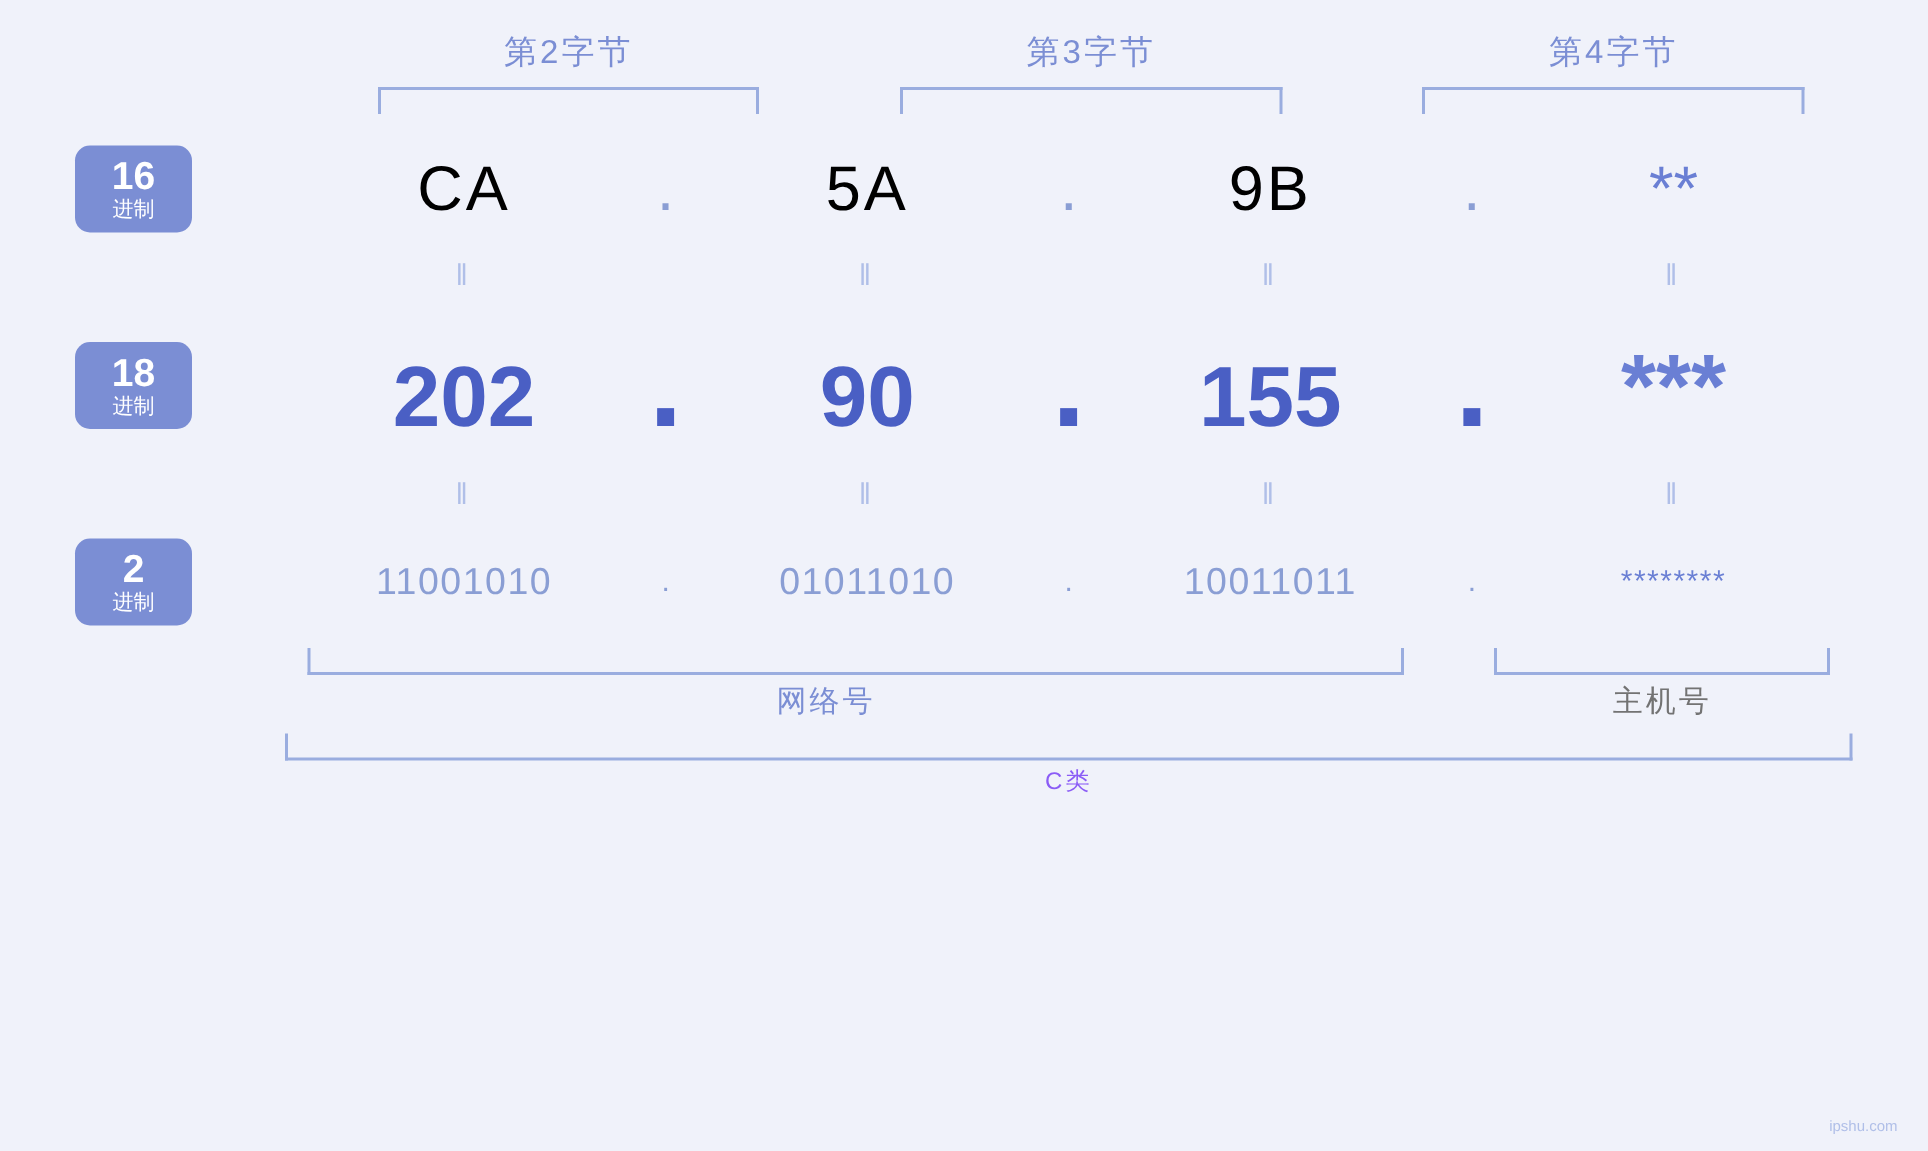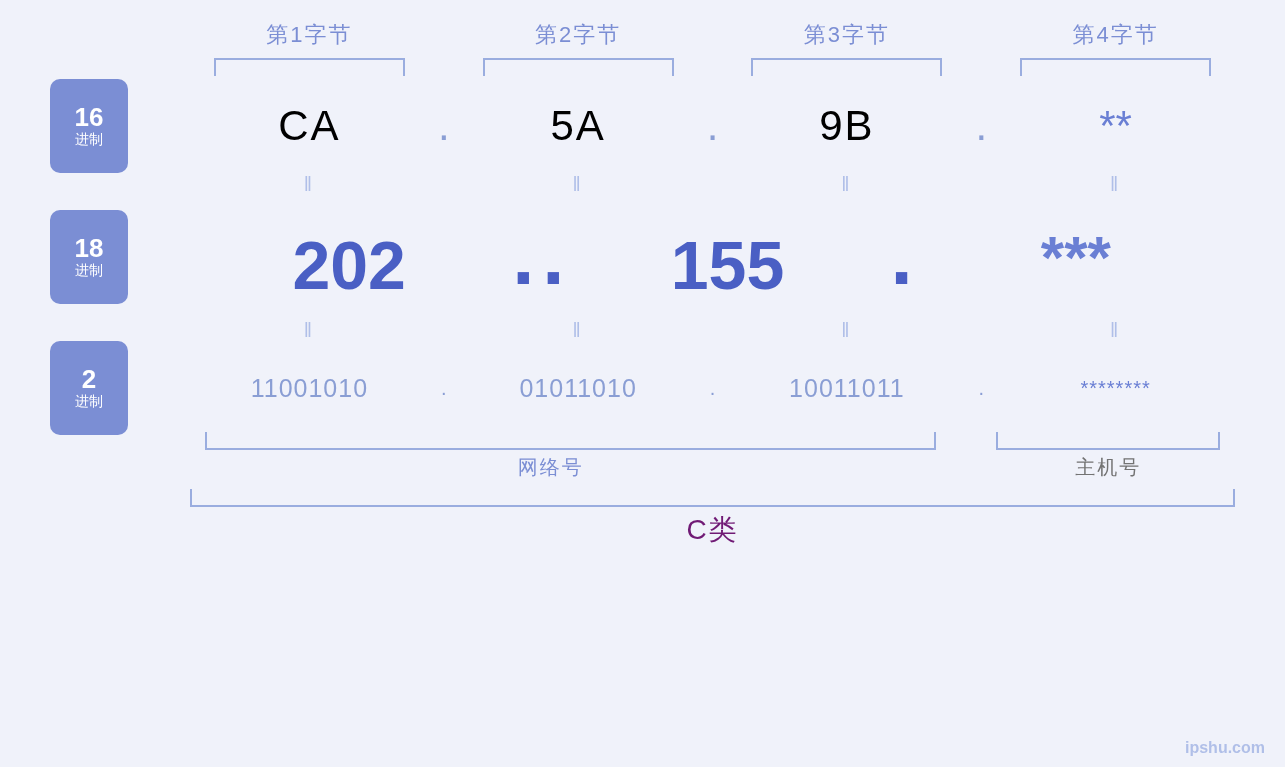--- a/index.html
+++ b/index.html
@@ -46,21 +46,21 @@
       width: 80%;
       height: 18px;
       border-top: 2px solid #9aaddf;
       border-left: 2px solid #9aaddf;
       border-right: 2px solid #9aaddf;
     }
 
     
     .row-label {
       width: 78px;
-      height: 94px;
+      height: 58px;
       background: #7b8ed4;
       border-radius: 10px;
       display: flex;
       flex-direction: column;
       align-items: center;
       justify-content: center;
       color: white;
       flex-shrink: 0;
     }
 
@@ -139,21 +139,21 @@
 
     .eq-sign {
       color: #b0bfe8;
       font-size: 20px;
       letter-spacing: 3px;
     }
 
     
     .dec-val {
       color: #4a5fc4;
-      font-size: 68px;
+      font-size: 57px;
       font-weight: bold;
       margin-top: 15px;
     }
 
     .dec-dot {
       color: #4a5fc4;
       font-size: 80px;
       font-weight: bold;
     }
 
@@ -192,53 +192,48 @@
 
     .host-label {
       flex: 1;
       text-align: center;
       color: #737373;
       font-size: 20px;
       letter-spacing: 2px;
     }
 
     .class-label {
-      color: #701a75;
-      font-size: 28px;
+      color: #8b5cf6;
+      font-size: 16px;
       letter-spacing: 2px;
     }
 
     
     .watermark {
       position: absolute;
       bottom: 10px;
       right: 20px;
       color: #b0bfe8;
-      font-size: 16px;
-      font-weight: bold;
+      font-size: 10px;
     }
 
     
     .sep {
       width: 30px;
       flex-shrink: 0;
       display: flex;
       align-items: center;
       justify-content: center;
     }
   </style>
 </head>
 <body>
 
 <div class="container">
   <div class="header-row">
-    <div class="byte-col">
-      <span class="byte-label">第1字节</span>
-      <div class="bracket-top"></div>
-    </div>
     <div class="sep"></div>
     <div class="byte-col">
       <span class="byte-label">第2字节</span>
       <div class="bracket-top"></div>
     </div>
     <div class="sep"></div>
     <div class="byte-col">
       <span class="byte-label">第3字节</span>
       <div class="bracket-top"></div>
     </div>
@@ -306,20 +301,23 @@
         <span class="unit">进制</span>
       </div>
     </div>
     <div class="row-content">
       <div class="cell">
         <span class="dec-val">202</span>
       </div>
       <div class="sep">
         <span class="dec-dot">.</span>
       </div>
+      <div class="cell">
+        <span class="dec-val">90</span>
+      </div>
       <div class="sep">
         <span class="dec-dot">.</span>
       </div>
       <div class="cell">
         <span class="dec-val">155</span>
       </div>
       <div class="sep">
         <span class="dec-dot">.</span>
       </div>
       <div class="cell">

